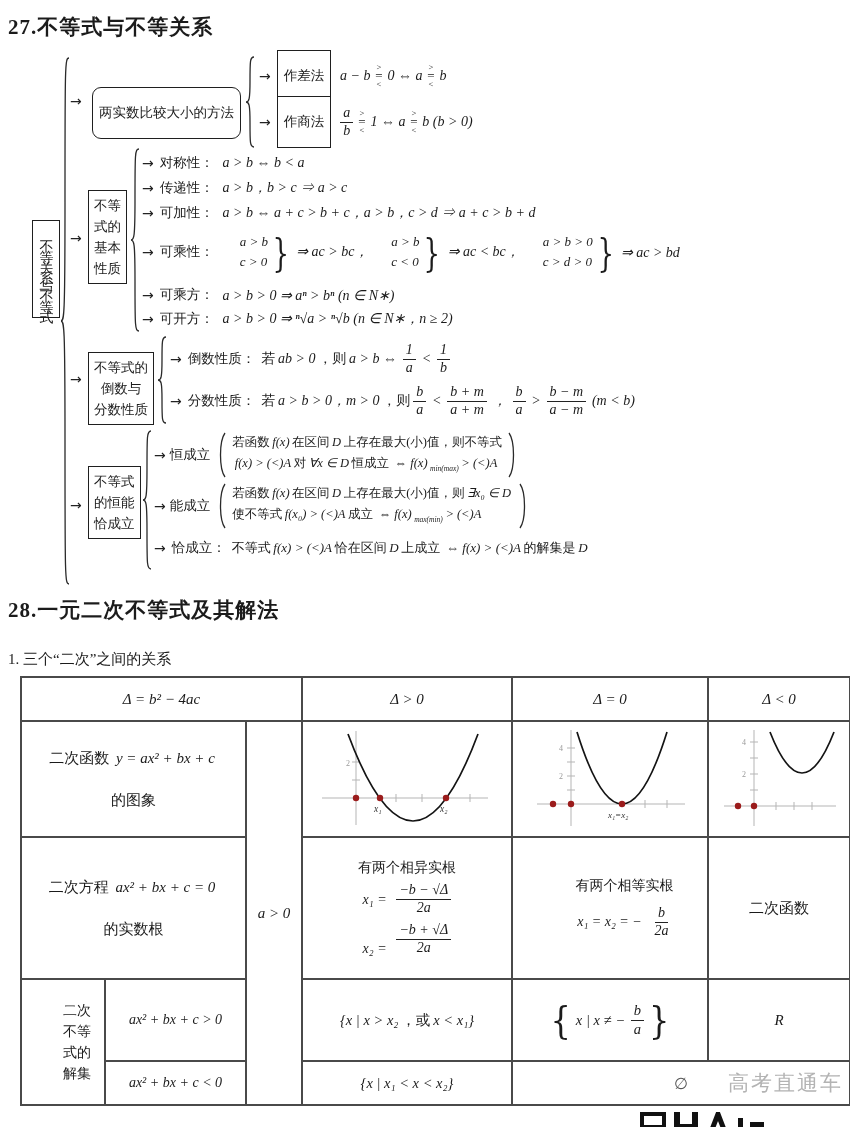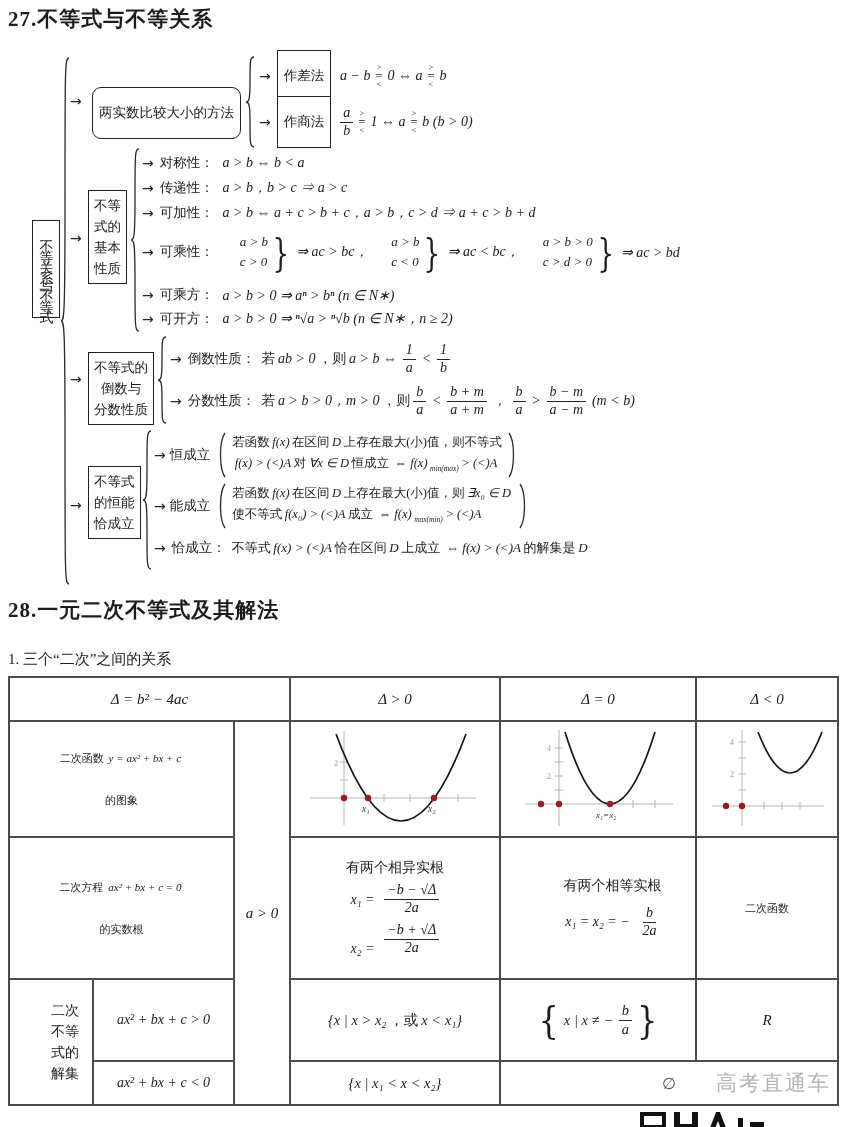--- a/index.html
+++ b/index.html
@@ -29,39 +29,39 @@
   .mtr span:nth-child(2){font-size:13px;margin:-1px 0;}
   .mst{display:inline-flex;align-items:center;margin-left:20px;}
   .mstc{display:inline-flex;flex-direction:column;text-align:left;font-family:"Liberation Serif",serif;
         font-style:italic;font-size:13px;line-height:1.55;}
   .mstb{font-size:40px;font-weight:300;font-family:"DejaVu Serif",serif;transform:scaleX(.65);line-height:1;}
   .msb{font-size:7.5px;font-family:"Liberation Serif",serif;font-style:italic;vertical-align:-4px;}
   .mbig{font-size:32px;font-family:"DejaVu Serif",serif;font-weight:300;line-height:1;
         vertical-align:middle;transform:scaleY(1.15);display:inline-block;margin:0 2px;}
   .plines{display:flex;flex-direction:column;justify-content:center;font-size:12.5px;line-height:21px;}
   
-  #tbl{position:absolute;left:8px;top:676px;display:grid;background:#4a4a4a;gap:2px;
+  #tbl{position:absolute;left:20px;top:676px;display:grid;background:#4a4a4a;gap:2px;
        border:2px solid #4a4a4a;grid-template-columns:82px 139px 54px 208px 194px 140px;
        grid-template-rows:42px 114px 140px 80px 42px;}
   .cell{background:#fff;display:flex;align-items:center;justify-content:center;text-align:center;}
   .cell-col{flex-direction:column;}
   .hd{font-size:15px;font-style:italic;}
-  .cn{font-size:11px;line-height:30px;}
+  .cn{font-size:15px;line-height:30px;}
   .pre4{white-space:pre-line;line-height:21px;font-size:14px;}
   .wm{position:absolute;right:6px;top:50%;transform:translateY(-50%);color:#b3b3b3;
       font-size:21px;letter-spacing:2px;}
   .empty-sym{font-size:16px;color:#555;}
   svg text{font-family:"Liberation Serif",serif;}
 </style>
 </head>
 <body>
 
 <div id="page">
 
-  <div class="abs h1t" style="left:8px;top:5px;text-align:right;">27.不等式与不等关系</div>
+  <div class="abs h1t" style="left:8px;top:13px;text-align:right;">27.不等式与不等关系</div>
 
   <div class="abs vtext" style="left:32px;top:220px;">不等关系与不等式</div>
   <div class="abs" style="left: 58px; top: 57px; display: inline-block; line-height: 0;"><svg width="14" height="528" viewBox="0 0 14 528">
         <path d="M11 1 C7 1 7 5 7 145.20000000000002 C7 262 6 264 3 264 C6 264 7 266 7 382.79999999999995 C7 523 7 527 11 527" fill="none" stroke="#2a2a2a" stroke-width="1.3"></path>
       </svg></div>
 
   <div class="abs arrow" style="left:70px;top:93px;">→</div>
   <div class="abs tbox" style="left:92px;top:87px;border-radius:9px;">两实数比较大小的方法</div>
   <div class="abs" style="left: 243px; top: 56px; display: inline-block; line-height: 0;"><svg width="14" height="92" viewBox="0 0 14 92">
         <path d="M11 1 C7 1 7 5 7 25.3 C7 44 6 46 3 46 C6 46 7 48 7 66.7 C7 87 7 91 11 91" fill="none" stroke="#2a2a2a" stroke-width="1.3"></path>

